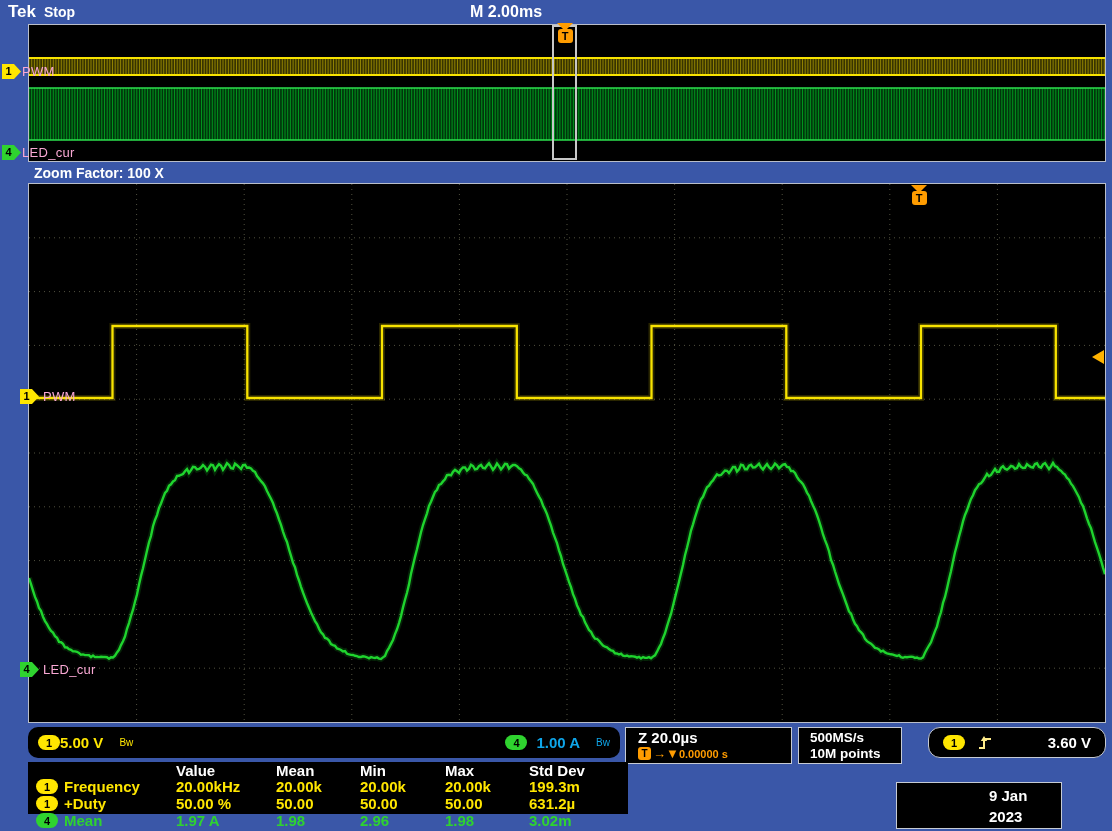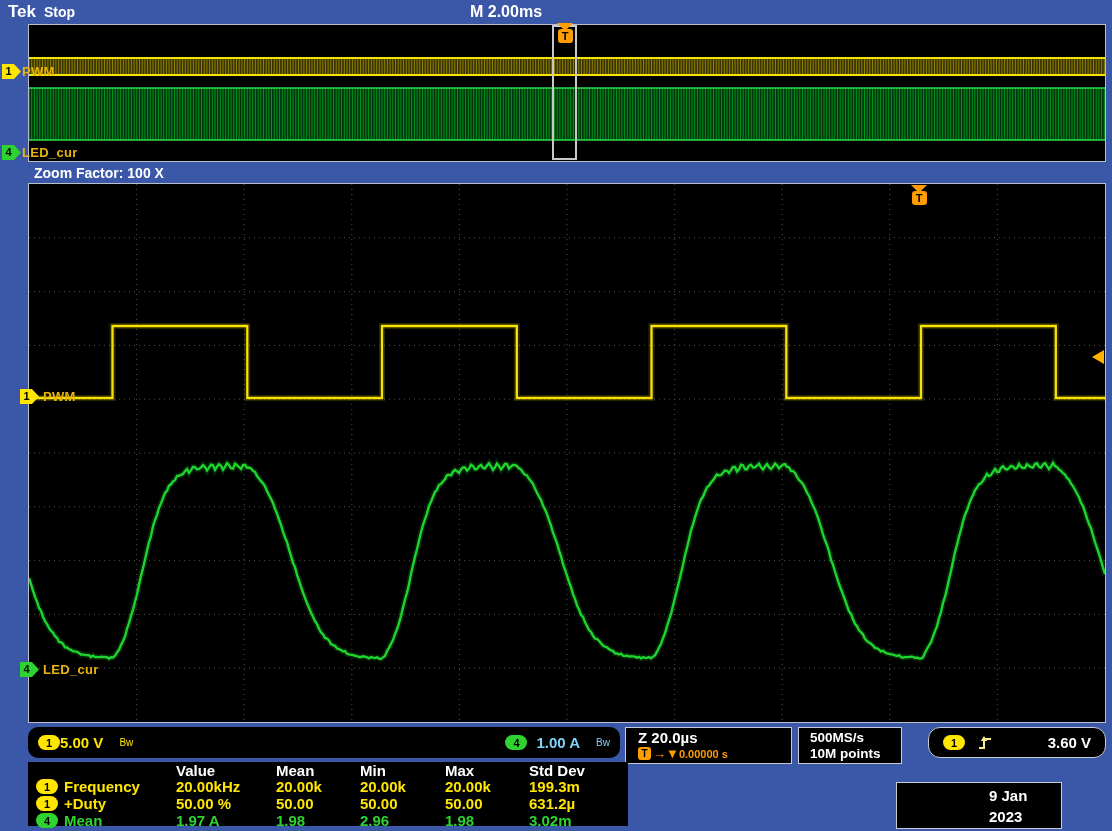--- a/index.html
+++ b/index.html
@@ -2,52 +2,52 @@
 <html><head>
 <meta charset="utf-8">
 <style>
   *{box-sizing:border-box;margin:0;padding:0}
   html,body{width:1112px;height:831px}
   body{background:#3a57a8;font-family:"Liberation Sans",sans-serif;position:relative;overflow:hidden}
   .abs{position:absolute}
   .b{font-weight:bold}
   .white{color:#fff}
   .yellow{color:#ffe600}
-  .green{color:#7dd3fc}
+  .green{color:#0ea5e9}
   .green2{color:#2fd32f}
   .orange{color:#ff9c00}
   .screen-box{background:#000;border:1px solid #b9bec9}
   svg{display:block}
 
   .tag{width:19px;height:15px;background:#ffe600;clip-path:polygon(0 0,63% 0,100% 50%,63% 100%,0 100%);
        color:#000;font-size:11px;font-weight:bold;line-height:15px;text-align:center;padding-right:6px}
   .tag.g{background:#2fd32f}
 
   .pill{display:inline-flex;align-items:center;justify-content:center;min-width:22px;height:15px;
         border-radius:8px;background:#ffe600;color:#000;font-size:11px;font-weight:bold}
   .pill.g{background:#2fd32f}
 
-  .chlabel{color:#eab308;font-size:13px;font-weight:bold;letter-spacing:.3px}
+  .chlabel{color:#f9a8d4;font-size:13px;font-weight:normal;letter-spacing:.3px}
 
   .tflag{position:absolute;display:flex;flex-direction:column;align-items:center;width:16px;z-index:6}
   .tflag .tri{width:0;height:0;border-left:8px solid transparent;border-right:8px solid transparent;border-top:8px solid #ff9c00}
   .tflag .tbox{margin-top:-2px;width:15px;height:14px;background:#ff9c00;border-radius:3px;color:#000;
                font-size:11px;font-weight:bold;text-align:center;line-height:14px}
 
   .level-arrow{position:absolute;width:0;height:0;border-top:7px solid transparent;border-bottom:7px solid transparent;
                border-right:12px solid #ffb300;z-index:6}
 
   .bracket{position:absolute;border:2px solid #c8c8c8;background:transparent;z-index:5}
 
   .readbar{position:absolute;display:flex;align-items:center;background:#000;border-radius:10px;font-size:15px;font-weight:bold}
   .bw{font-size:10px;font-weight:normal}
 
   .infobox{position:absolute;background:#000;border:1px solid #c6cbd4;border-radius:0;color:#fff;font-weight:bold}
 
-  .meas{position:absolute;left:28px;top:762px;width:600px;height:64px;background:#000;
+  .meas{position:absolute;left:28px;top:762px;width:600px;height:52px;background:#000;
         display:grid;grid-template-columns:148px 100px 84px 85px 84px 99px;grid-template-rows:16px 17px 17px 17px;
         font-size:15px;font-weight:bold;align-items:center}
   .meas .cell{white-space:nowrap;overflow:hidden}
   .meas .name{display:flex;align-items:center;gap:6px;padding-left:8px}
 
   .clock{position:absolute;background:#000;border:1px solid #c6cbd4;color:#fff;font-size:15px;font-weight:bold;
          line-height:21px;padding:2px 0 0 92px}
   .mini-t{display:inline-flex;align-items:center;justify-content:center;width:13px;height:13px;background:#ff9c00;
           border-radius:3px;color:#000;font-size:10px;font-weight:bold;margin-right:2px}
 </style>

